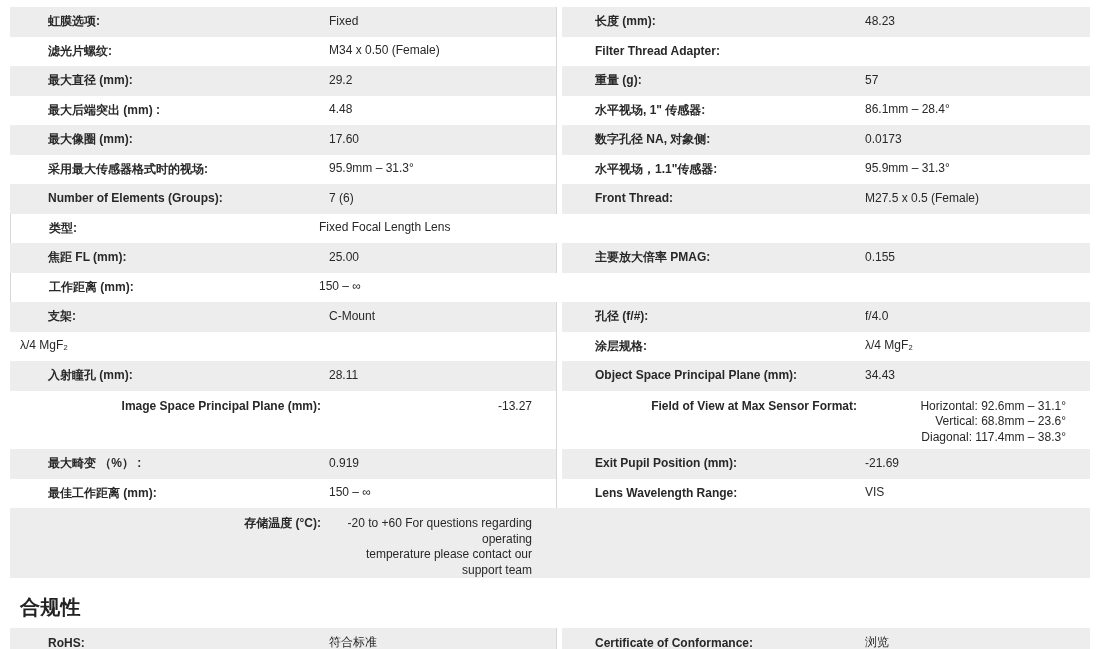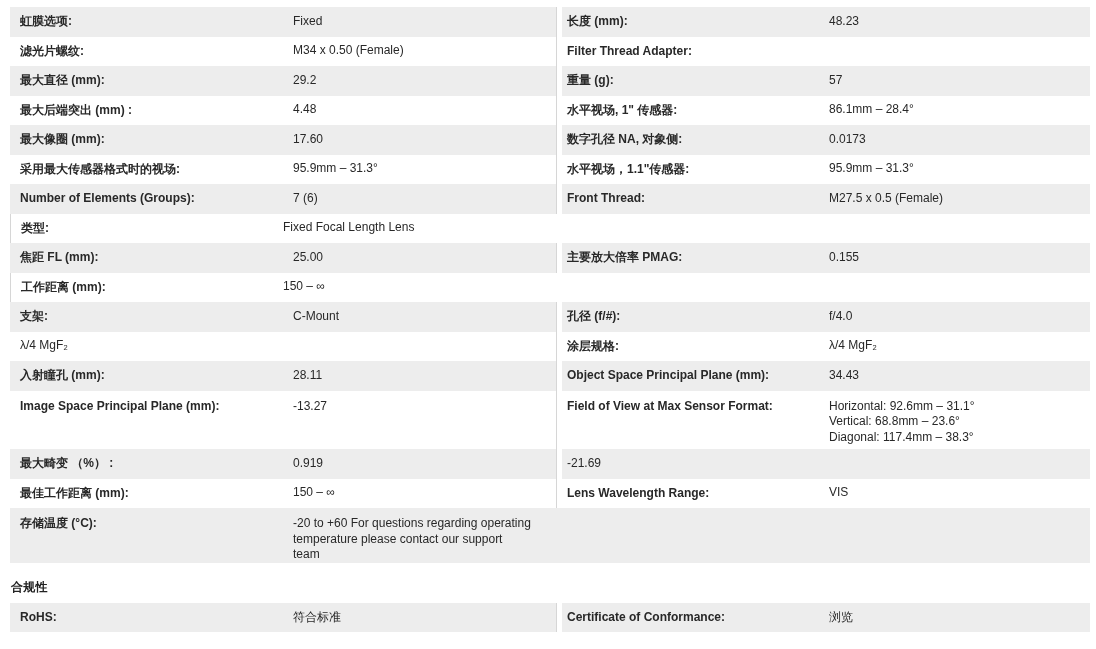--- a/index.html
+++ b/index.html
@@ -49,39 +49,42 @@
     box-sizing: border-box;
     flex-shrink: 0;
   }
   .row.full .gutter {
     background: transparent;
     border-left: none;
   }
   .label {
     font-weight: bold;
     flex-shrink: 0;
+    padding-right: 8px;
     line-height: 1.25;
+    margin-left: 28px;
   }
   .cell.left .label { width: 273px; }
   .cell.right .label { width: 262px; }
   .value {
     flex: 1;
     padding-right: 24px;
     line-height: 1.3;
     white-space: pre-line;
   }
   .row.top .cell {
     align-items: flex-start;
     padding-top: 8px;
+    text-align: right;
   }
   .row.tall { min-height: 58.5px; }
   .row.short-tall { min-height: 47.5px; }
   .section-heading {
-    margin: 16px 0 7px 11px;
-    font-size: 12px;
+    margin: 16px 0 7px 20px;
+    font-size: 20px;
     font-weight: bold;
     color: #222222;
     letter-spacing: 0.3px;
   }
 </style>
 </head>
 <body>
 
 <div class="spec-table first" id="spec-table">
     <div class="row">
@@ -230,20 +233,21 @@
 Diagonal: 117.4mm – 38.3°</span>
     </div>
   </div>
     <div class="row">
     <div class="cell left">
       <span class="label">最大畸变 （%） :</span>
       <span class="value">0.919</span>
     </div>
     <div class="gutter"></div>
     <div class="cell right">
+      <span class="label">Exit Pupil Position (mm):</span>
       <span class="value">-21.69</span>
     </div>
   </div>
     <div class="row">
     <div class="cell left">
       <span class="label">最佳工作距离 (mm):</span>
       <span class="value">150 – ∞</span>
     </div>
     <div class="gutter"></div>
     <div class="cell right">

